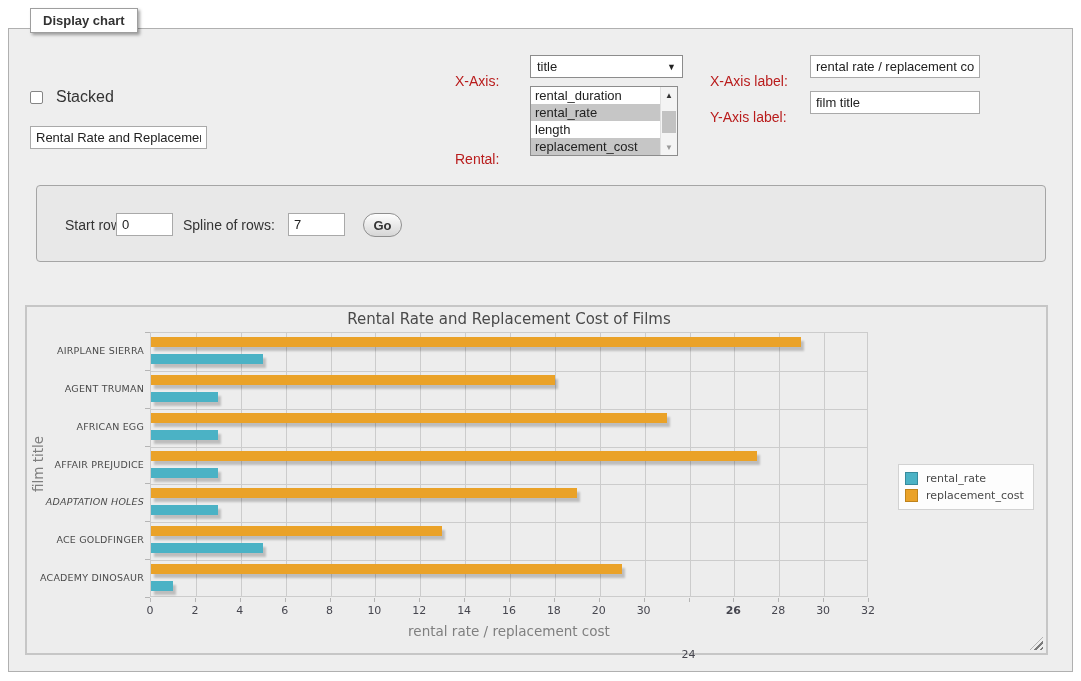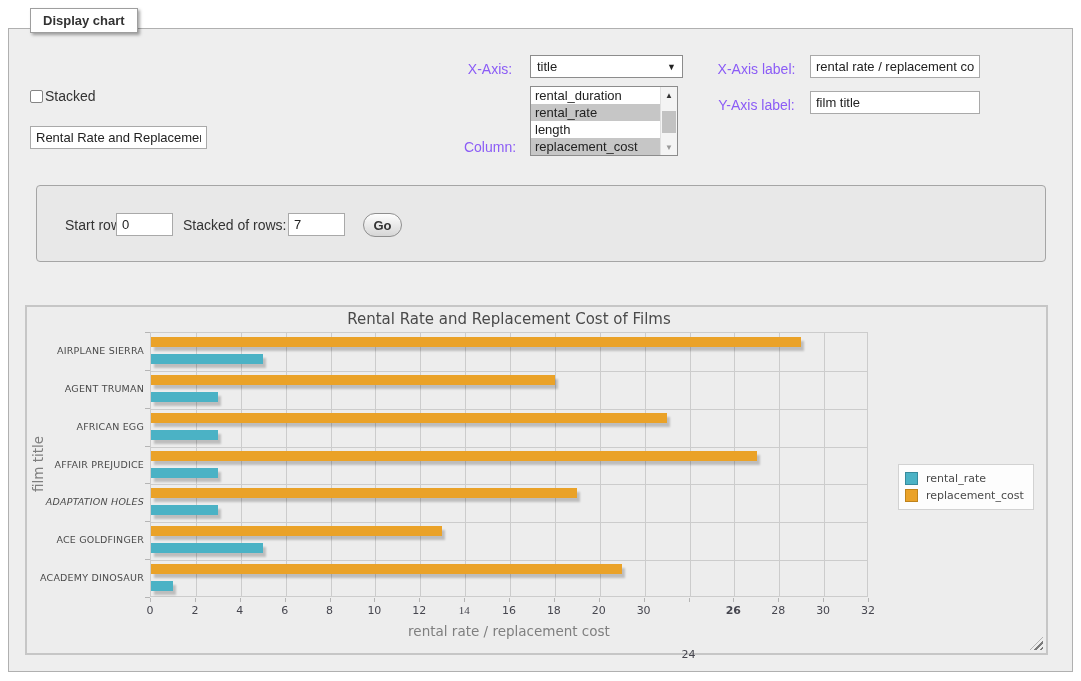--- a/index.html
+++ b/index.html
@@ -14,29 +14,29 @@
                 color:#333; box-shadow:2px 2px 3px rgba(0,0,0,0.35); }
 
   
   .radio-row { position:absolute; left:30px; top:57px; display:flex; align-items:center; gap:6px;
                font-size:14px; color:#333; }
   .radio-item { display:flex; align-items:center; gap:4px; margin-right:8px; cursor:default; }
   .radio { width:13px; height:13px; border-radius:50%; border:1px solid #858585; background:#fff;
            display:inline-flex; align-items:center; justify-content:center; }
   .radio.checked::after { content:""; width:7px; height:7px; border-radius:50%; background:#3b3b3b; }
 
-  .stacked-row { position:absolute; left:30px; top:88px; display:flex; align-items:center; gap:2px;
-                 font-size:14px; color:#333; }
+  .stacked-row { position:absolute; left:30px; top:88px; display:flex; align-items:center; gap:13px;
+                 font-size:16px; color:#333; }
   .checkbox { width:13px; height:13px; border:1px solid #858585; background:#fff; border-radius:2px; }
 
   input.text { border:1px solid #a9a9a9; background:#fff; font-family:"Liberation Sans",sans-serif;
                font-size:13px; color:#222; padding:2px 5px; }
   .title-input { position:absolute; left:30px; top:126px; width:177px; height:23px; font-size:14px; }
 
-  .field-label { position:absolute; font-size:14px; color:#8b5cf6; text-align:center; }
+  .field-label { position:absolute; font-size:14px; color:#b91c1c; text-align:left;margin-top:12px; }
 
   
   .select { position:absolute; left:530px; top:55px; width:153px; height:23px; background:#fff;
             border:1px solid #8c8c8c; font-size:13px; color:#222; display:flex; align-items:center;
             padding:0 6px; }
   .select .arrow { margin-left:auto; font-size:9px; color:#222; }
 
   
   .listbox { position:absolute; left:530px; top:86px; width:148px; height:70px; background:#fff;
              border:1px solid #8c8c8c; display:flex; }
@@ -105,21 +105,21 @@
   </div>
 
   <input class="text title-input" value="Rental Rate and Replacement Cost of Films" style="">
 
   <span class="field-label" style="left:455px; top:61px; width:70px;">X-Axis:</span>
   <div class="select">
     <span>title</span>
     <span class="arrow">▼</span>
   </div>
 
-  <span class="field-label" style="left:455px; top:139px; width:70px;">Column:</span>
+  <span class="field-label" style="left:455px; top:139px; width:70px;">Rental:</span>
   <div class="listbox">
     <div class="options">
       <div class="option">rental_duration</div>
       <div class="option selected">rental_rate</div>
       <div class="option">length</div>
       <div class="option selected">replacement_cost</div>
     </div>
     <div class="scrollbar">
       <div class="scroll-btn up">▲</div>
       <div class="scroll-thumb"></div>
@@ -128,21 +128,21 @@
   </div>
 
   <span class="field-label" style="left:710px; top:61px; width:93px;">X-Axis label:</span>
   <input class="text axis-input" style="left: 810px; top: 55px;" value="rental rate / replacement cost">
   <span class="field-label" style="left:710px; top:97px; width:93px;">Y-Axis label:</span>
   <input class="text axis-input" style="left: 810px; top: 91px;" value="film title">
 
   <div class="rows-panel">
     <span class="lbl" style="left:28px;">Start row:</span>
     <input class="text" style="left: 79px;" value="0">
-    <span class="lbl" style="left:146px;">Stacked of rows:</span>
+    <span class="lbl" style="left:146px;">Spline of rows:</span>
     <input class="text" style="left: 251px;" value="7">
     <div class="go-button">
       <span>Go</span>
     </div>
   </div>
 
   <div class="chart-container">
     <div class="chart-title">Rental Rate and Replacement Cost of Films</div>
     <div class="plot" id="plot">
         <div class="gridline-v" style="left: 44.875px;"></div>
@@ -190,21 +190,21 @@
         <div class="xtick-label" style="left: 197.75px;">4</div>
         <div class="xtickmark" style="left: 257.625px;"></div>
         <div class="xtick-label" style="left: 242.625px;">6</div>
         <div class="xtickmark" style="left: 302.5px;"></div>
         <div class="xtick-label" style="left: 287.5px;">8</div>
         <div class="xtickmark" style="left: 347.375px;"></div>
         <div class="xtick-label" style="left: 332.375px;">10</div>
         <div class="xtickmark" style="left: 392.25px;"></div>
         <div class="xtick-label" style="left: 377.25px;">12</div>
         <div class="xtickmark" style="left: 437.125px;"></div>
-        <div class="xtick-label" style="left: 422.125px; font-family: Liberation Serif, serif;">14</div>
+        <div class="xtick-label" style="left: 422.125px;">14</div>
         <div class="xtickmark" style="left: 482px;"></div>
         <div class="xtick-label" style="left: 467px;">16</div>
         <div class="xtickmark" style="left: 526.875px;"></div>
         <div class="xtick-label" style="left: 511.875px;">18</div>
         <div class="xtickmark" style="left: 571.75px;"></div>
         <div class="xtick-label" style="left: 556.75px;">20</div>
         <div class="xtickmark" style="left: 616.625px;"></div>
         <div class="xtick-label" style="left: 601.625px;">30</div>
         <div class="xtickmark" style="left: 661.5px;"></div>
         <div class="xtick-label" style="left: 646.5px; margin-top: 44px;">24</div>

